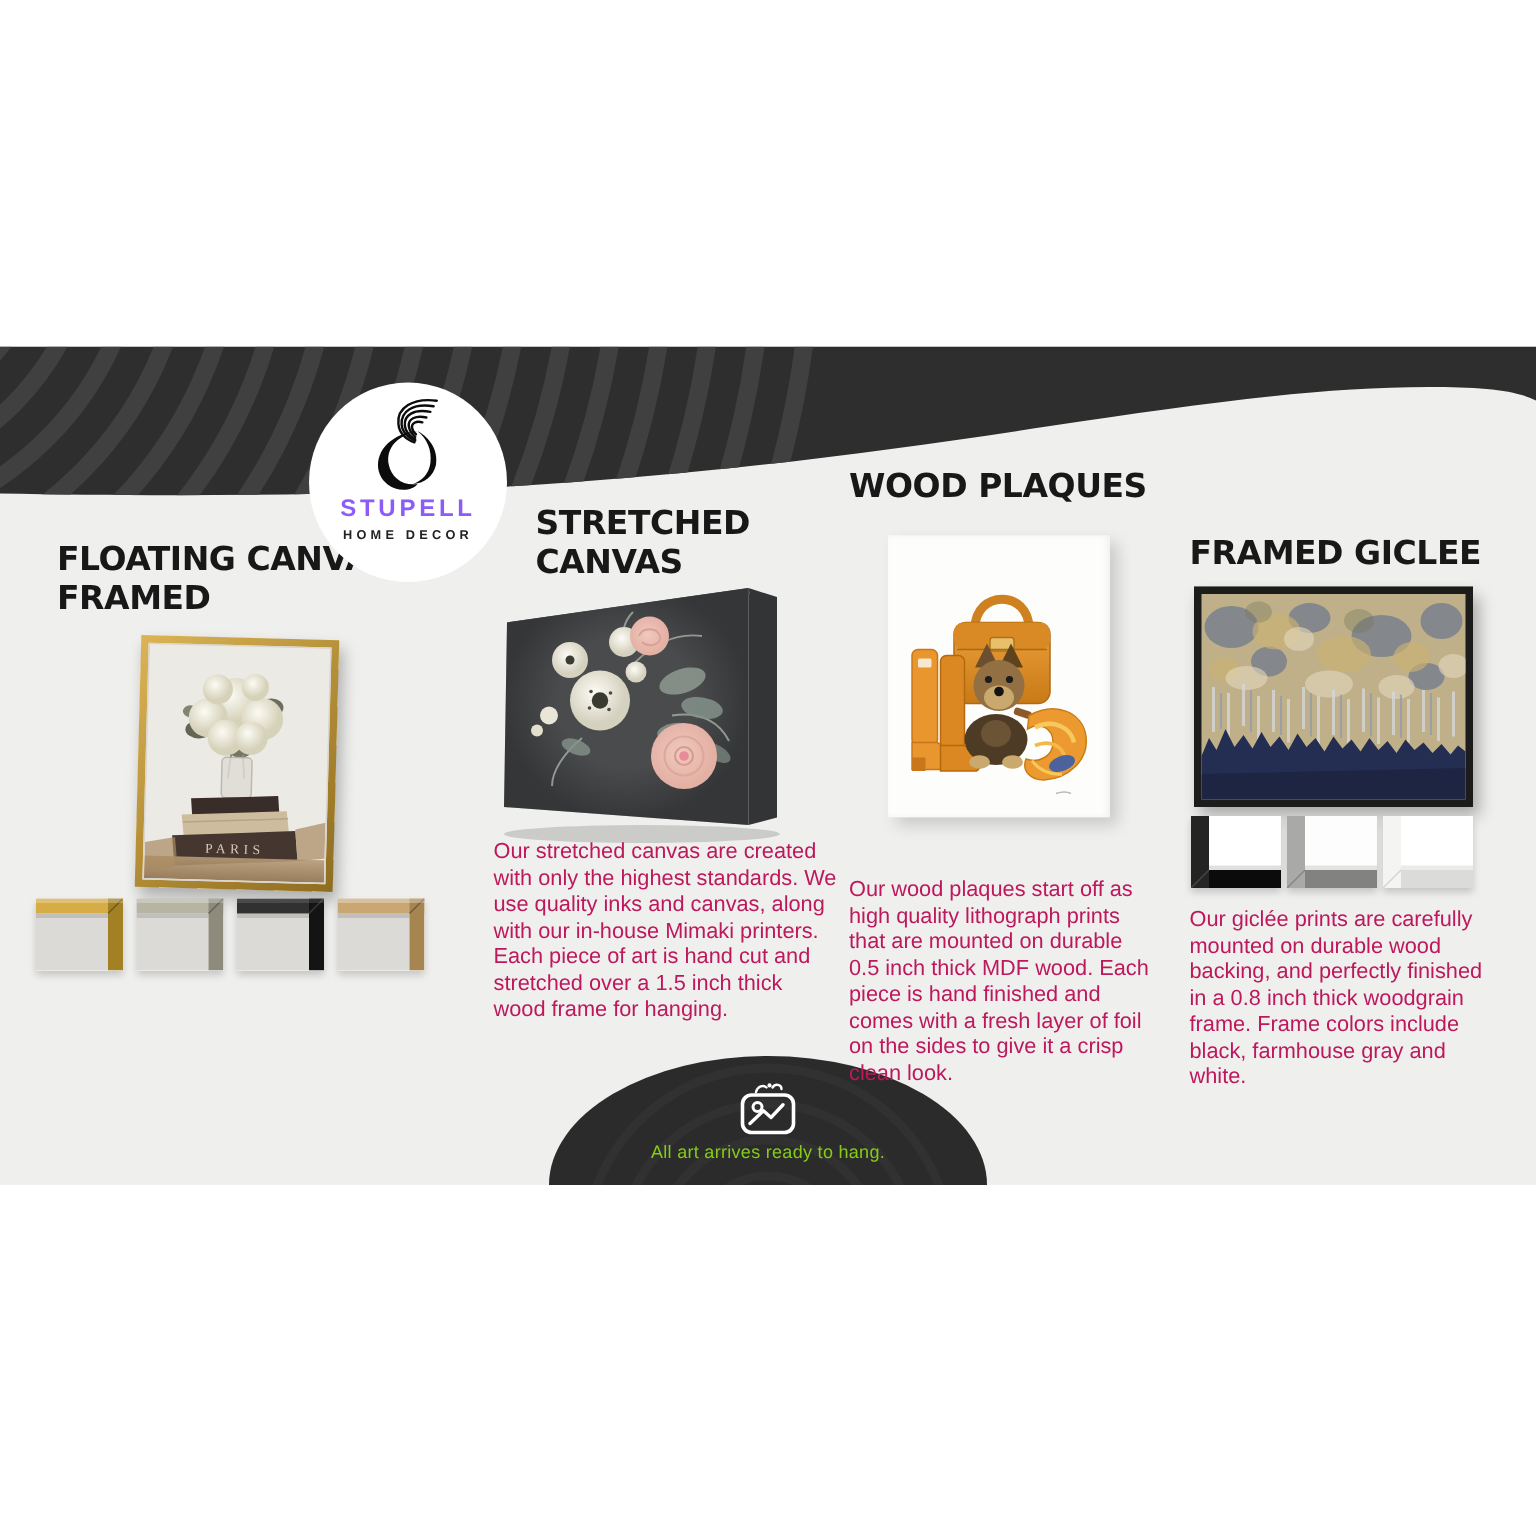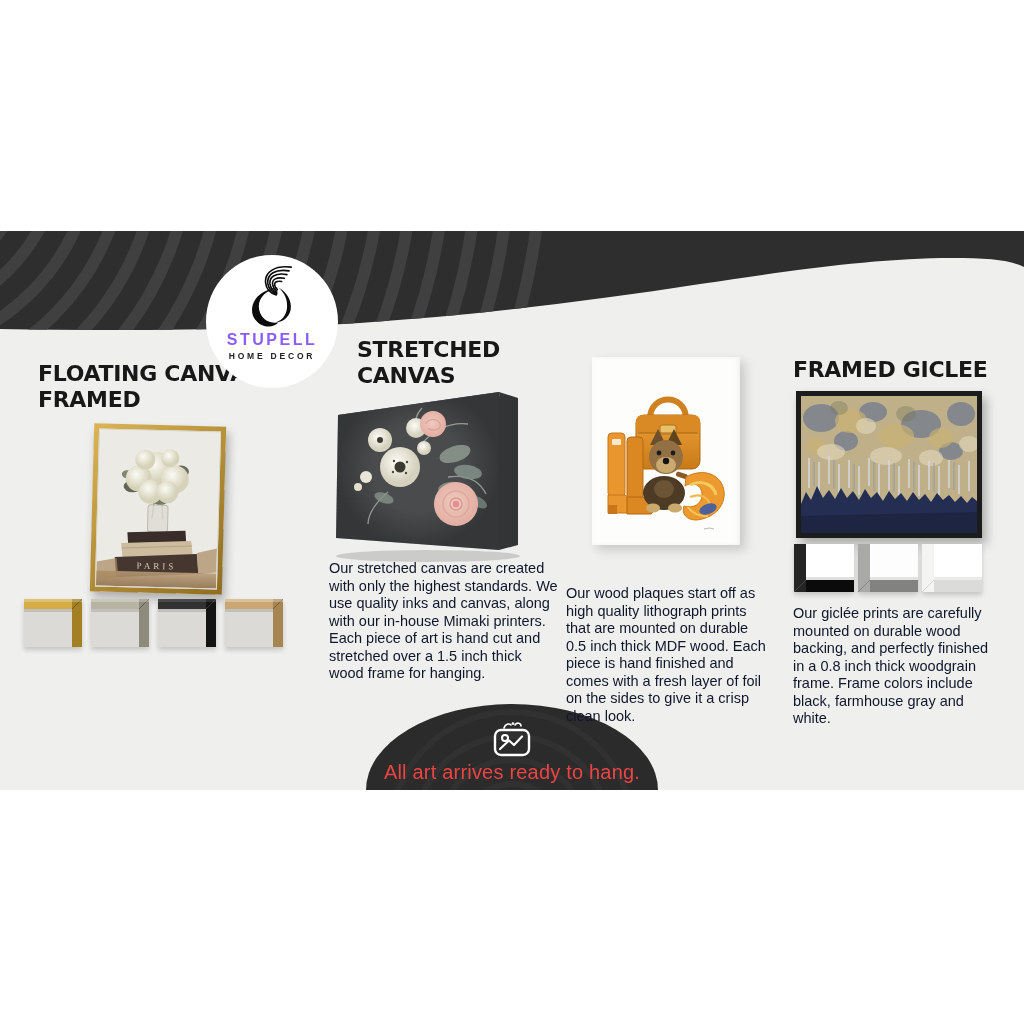--- a/index.html
+++ b/index.html
@@ -11,41 +11,41 @@
   .logo-circle{position:absolute;left:206px;top:255px;width:132px;height:133px;border-radius:50%;
                background:#fff;z-index:4;display:flex;flex-direction:column;align-items:center;
                padding-top:10px;box-sizing:border-box;}
   .brand-name{font-size:16px;font-weight:600;letter-spacing:2.5px;color:#8b5cf6;margin-top:2px;
               font-family:"Liberation Sans",sans-serif;}
   .brand-tagline{font-size:8.5px;font-weight:700;letter-spacing:2.8px;color:#222;margin-top:2px;}
   
   .sec-title{position:absolute;z-index:3;font-family:"DejaVu Sans",sans-serif;font-weight:bold;
              font-size:22px;line-height:26px;color:#181818;letter-spacing:-0.3px;}
   
-  .sec-desc{position:absolute;z-index:3;font-size:14.5px;line-height:17.5px;color:#0f172a;}
+  .sec-desc{position:absolute;z-index:3;font-size:14.5px;line-height:17.5px;color:#be185d;}
   
   .art1{position:absolute;left:92px;top:425px;width:132px;height:168px;z-index:3;
         transform:rotate(1.5deg);background:linear-gradient(135deg,#dcb457,#b8923a 45%,#8f6d20);
         padding:5px;box-sizing:border-box;box-shadow:3px 6px 10px rgba(0,0,0,0.28);}
   .art1-inner{width:100%;height:100%;background:#eceae5;border:1px solid #d9d6cf;box-sizing:border-box;}
   .swatch-row1{position:absolute;left:24px;top:599px;display:flex;gap:9px;z-index:3;}
   .swatch{box-shadow:0 3px 5px rgba(0,0,0,0.18);}
   .art2{position:absolute;left:328px;top:382px;z-index:3;}
   .art3{position:absolute;left:592px;top:357px;width:148px;height:188px;background:#fdfdfc;z-index:3;
         box-shadow:5px 5px 10px rgba(0,0,0,0.16), inset -2px 0 4px rgba(0,0,0,0.05);}
   .art4{position:absolute;left:796px;top:391px;width:186px;height:147px;box-sizing:border-box;
         border:5px solid #1c1c1c;background:#bfb08a;z-index:3;
         box-shadow:4px 6px 10px rgba(0,0,0,0.3);}
   .swatch-row4{position:absolute;left:794px;top:544px;display:flex;gap:4px;z-index:3;}
   
   .dome{position:absolute;left:366px;top:704px;width:292px;height:86px;z-index:2;
         background:#2b2b2b;border-radius:50% 50% 0 0 / 100% 100% 0 0;overflow:hidden;}
   .dome-icon{position:absolute;left:123px;top:17px;}
-  .dome-text{position:absolute;left:0;top:57px;width:100%;text-align:center;color:#ef4444;
-             font-size:20px;letter-spacing:0.2px;}
+  .dome-text{position:absolute;left:0;top:57px;width:100%;text-align:center;color:#84cc16;
+             font-size:12px;letter-spacing:0.2px;}
 </style>
 </head>
 <body>
 
 <div class="page">
 
   <div class="panel"></div>
 
   <svg class="topwave" width="1024" height="104" viewBox="0 0 1024 104">
     <defs>
@@ -225,20 +225,23 @@
     <circle cx="128" cy="122" r="6" fill="none" stroke="#d69b90" stroke-width="1.4"></circle>
     <circle cx="128" cy="122" r="3" fill="#e邱" opacity="0"></circle>
     <circle cx="128" cy="122" r="3.2" fill="#e88a98"></circle>
     <circle cx="38" cy="95" r="6" fill="#e9e6d8"></circle>
     <circle cx="30" cy="105" r="4" fill="#e2dfcf"></circle>
     <circle cx="96" cy="66" r="7" fill="url(#wfl)"></circle>
   </svg>
 
   <div class="sec-desc" style="left:329px;top:560px;width:230px;">Our stretched canvas are created with only the highest standards. We use quality inks and canvas, along with our in-house Mimaki printers. Each piece of art is hand cut and stretched over a 1.5 inch thick wood frame for hanging.</div>
 
+  <div class="sec-title" style="left:566px;top:312px;">
+    <div>WOOD PLAQUES</div>
+  </div>
 
   <div class="art3">
     <svg width="148" height="188" viewBox="0 0 148 188">
       <defs>
         <linearGradient id="bagg" x1="0" y1="0" x2="0" y2="1">
             <stop offset="0%" stop-color="#eda03c"></stop>
             <stop offset="100%" stop-color="#c87a16"></stop>
           </linearGradient>
       </defs>
 

